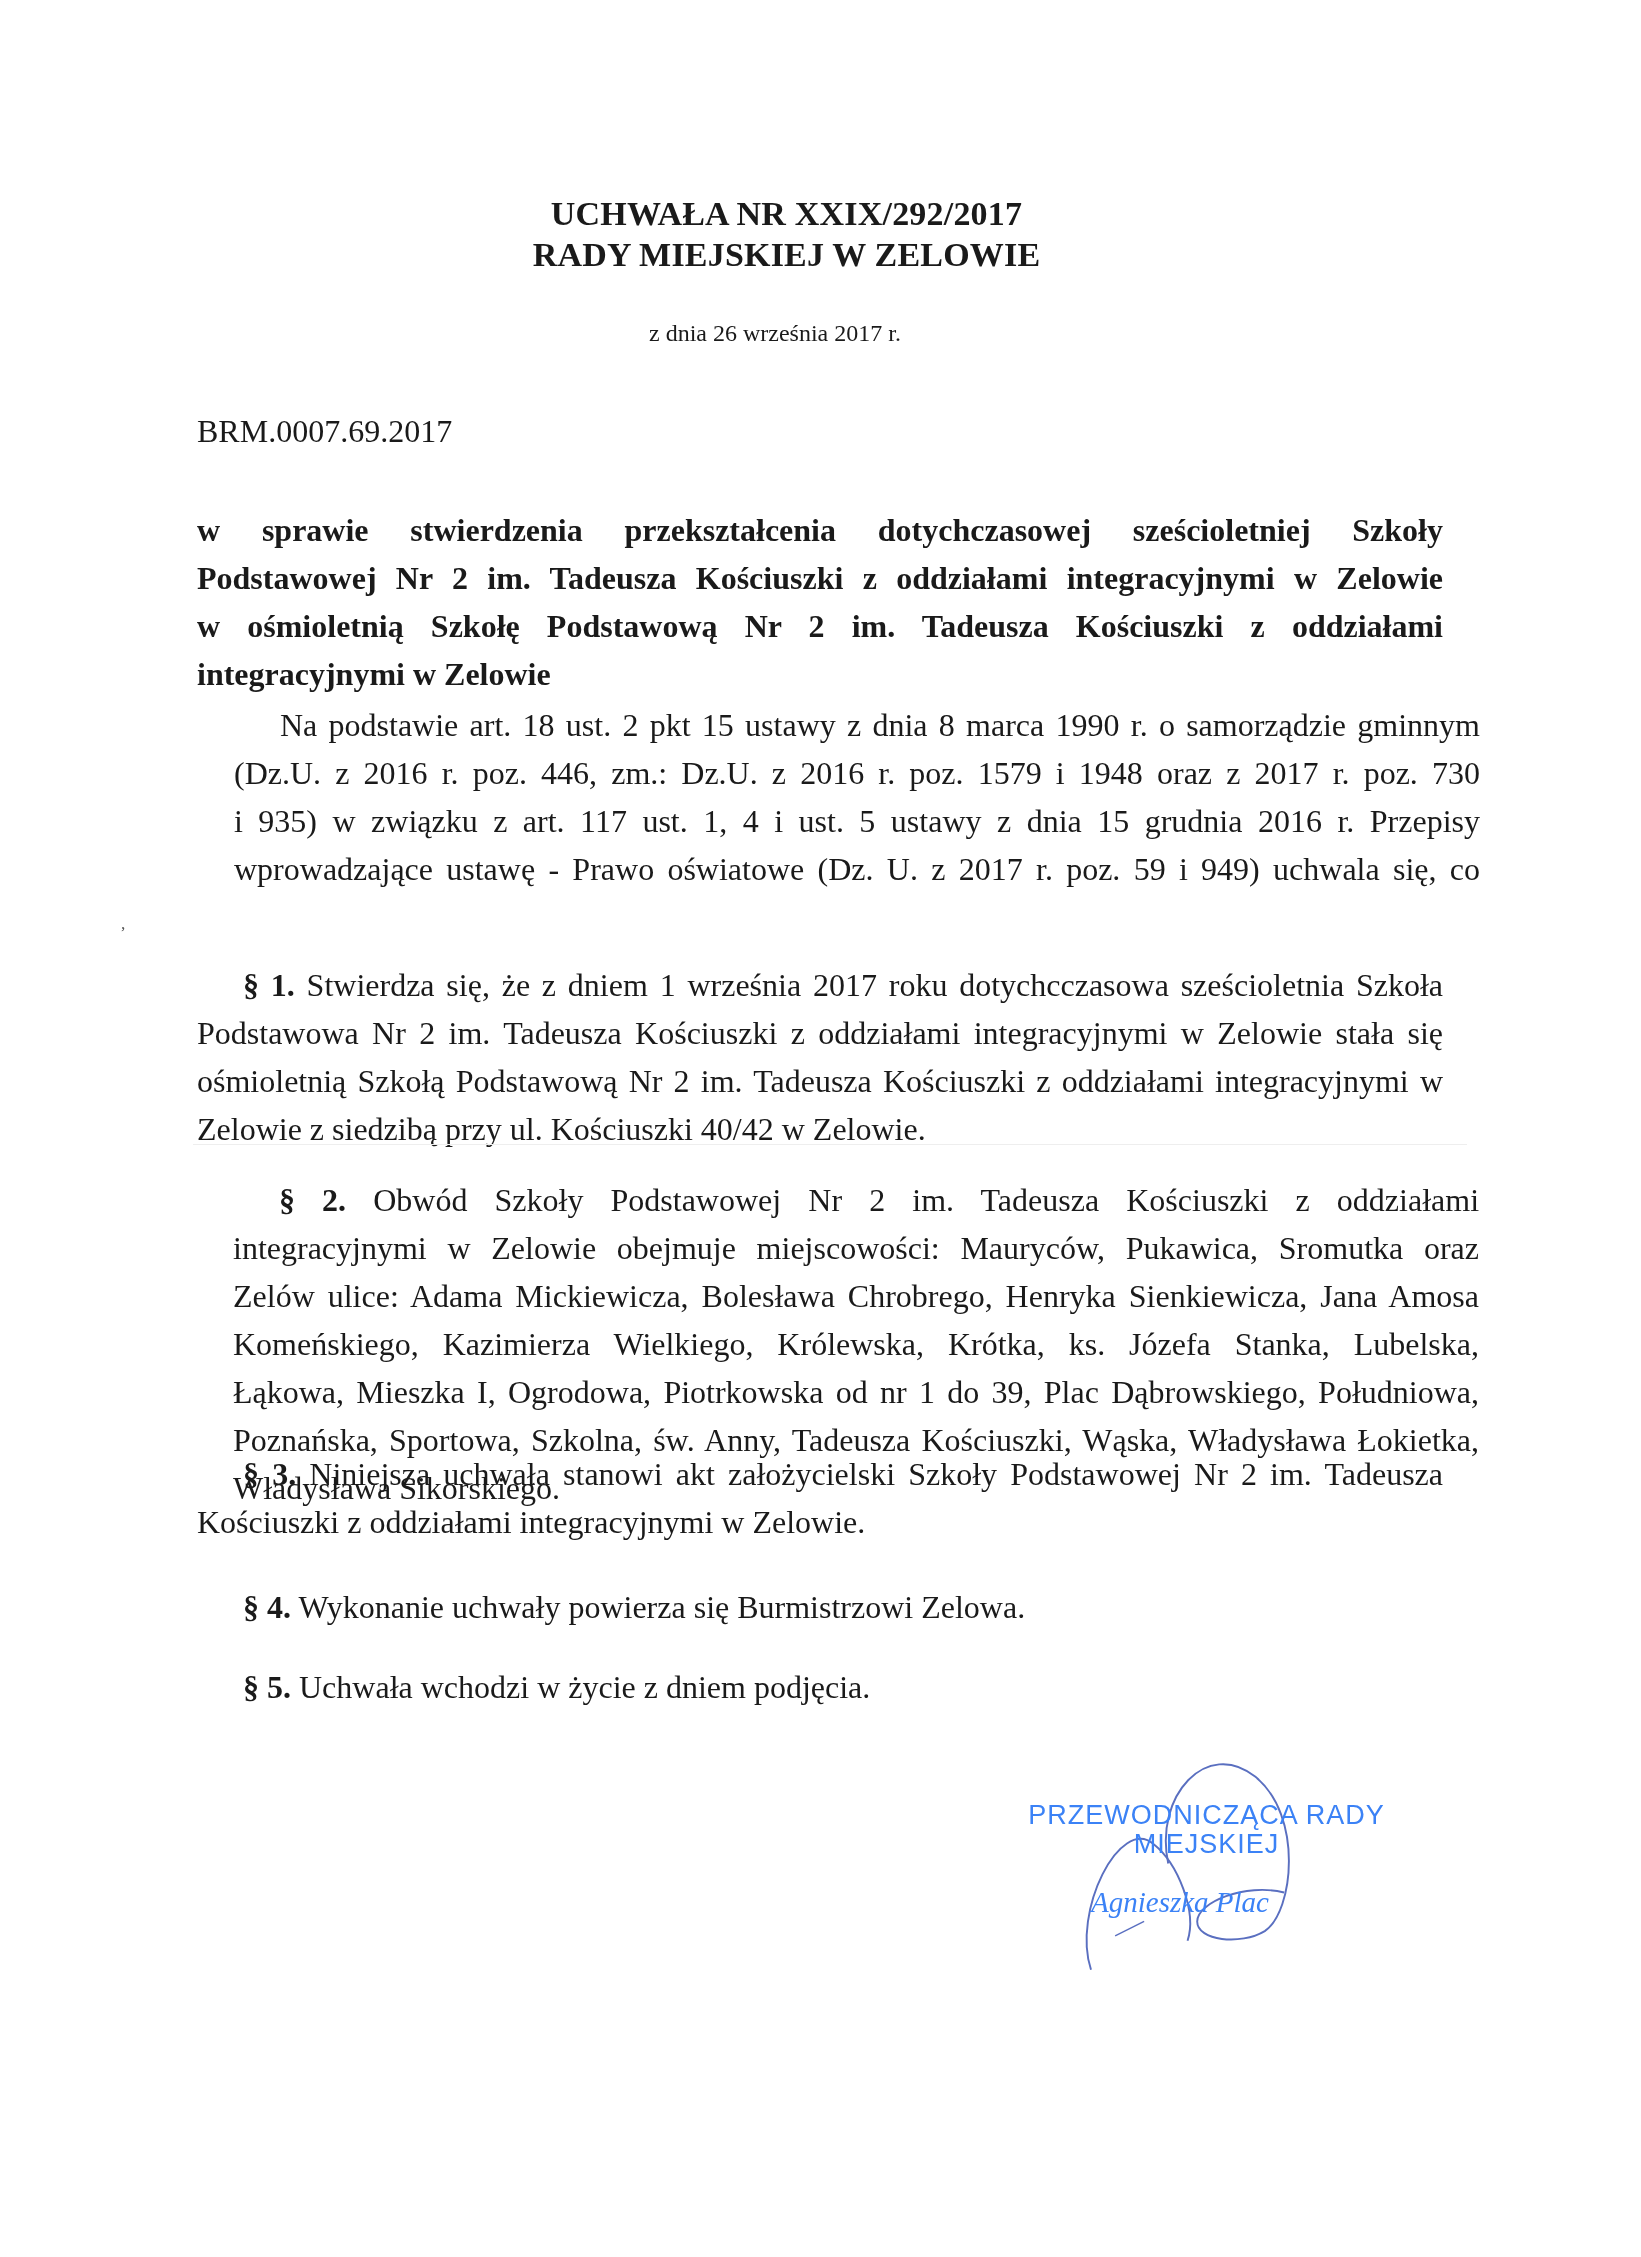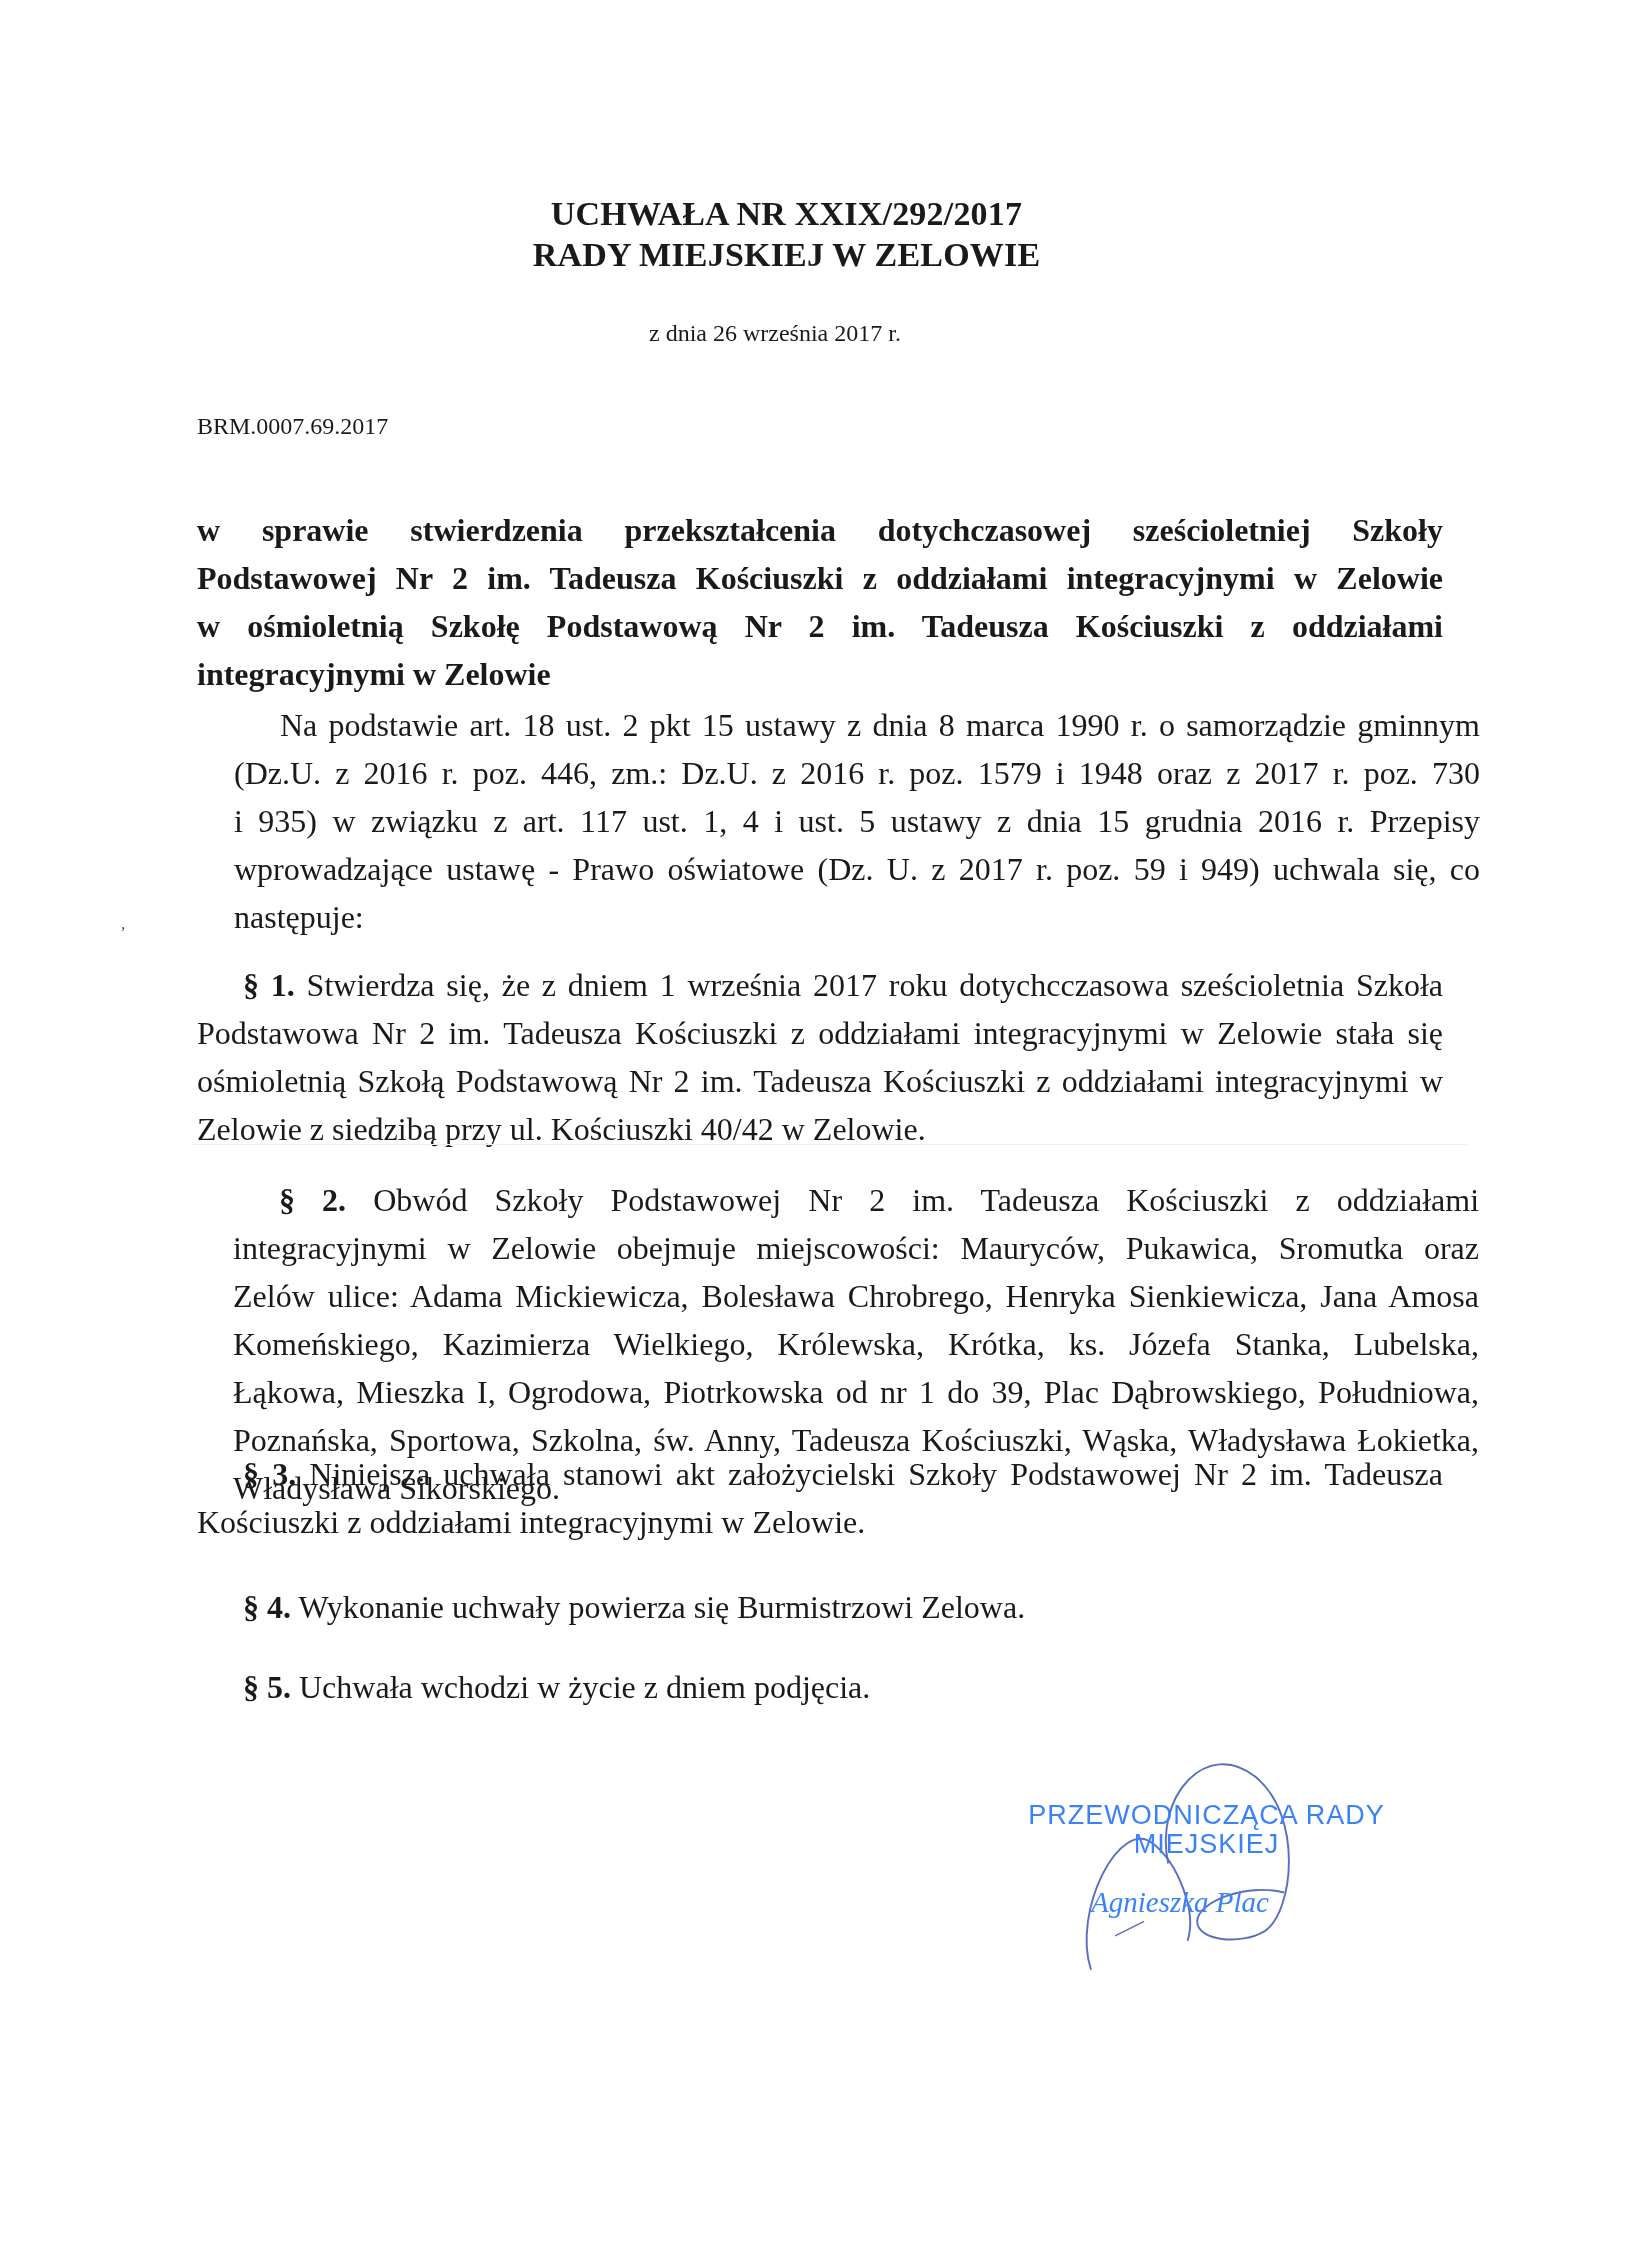--- a/index.html
+++ b/index.html
@@ -8,21 +8,21 @@
       font-family:"Liberation Serif", "DejaVu Serif", serif; color:#1a1a1a;
     }
     .abs { position:absolute; }
     .title {
       left:0; width:1641px; text-align:center; font-weight:bold; font-size:34px; line-height:41px;
       letter-spacing:0.2px;
     }
     .t1 { top:193px; left:-34px; }
     .t2 { top:234px; left:-34px; }
     .date { top:320px; left:618px; font-size:24px;margin-left:31px; }
-    .ref { top:413px; left:197px; font-size:24px; }
+    .ref { top:413px; left:197px; font-size:32px; }
     .subject {
       top:506px; left:197px; width:1246px; font-weight:bold; font-size:32px; line-height:48px;
     }
     .subject .line { display:block; white-space:nowrap; }
     .subject .justify { text-align:justify; text-align-last:justify; white-space:normal; }
     .para {
       left:197px; width:1246px; font-size:32px; line-height:48px; text-align:justify;
     }
     .para .line { display:block; white-space:nowrap; }
     .para .justify { text-align:justify; text-align-last:justify; white-space:normal; }
@@ -61,21 +61,20 @@
   <span class="line justify">Podstawowej Nr 2 im. Tadeusza Kościuszki z oddziałami integracyjnymi w Zelowie</span>
   <span class="line justify">w ośmioletnią Szkołę Podstawową Nr 2 im. Tadeusza Kościuszki z oddziałami</span>
   <span class="line">integracyjnymi w Zelowie</span>
 </div>
 
 <div class="abs para basis">
   <span class="line justify indent">Na podstawie art. 18 ust. 2 pkt 15 ustawy z dnia 8 marca 1990 r. o samorządzie gminnym</span>
   <span class="line justify">(Dz.U. z 2016 r. poz. 446, zm.: Dz.U. z 2016 r. poz. 1579 i 1948 oraz z 2017 r. poz. 730</span>
   <span class="line justify">i 935) w związku z art. 117 ust. 1, 4 i ust. 5 ustawy z dnia 15 grudnia 2016 r. Przepisy</span>
   <span class="line justify">wprowadzające ustawę - Prawo oświatowe (Dz. U. z 2017 r. poz. 59 i 949) uchwala się, co</span>
-  <span class="line">następuje:</span>
 </div>
 
 <div class="abs mark">,</div>
 
 <div class="abs para s1">
   <span class="line justify indent"><span class="bold">§ 1.</span> <span>Stwierdza się, że z dniem 1 września 2017 roku dotychcczasowa sześcioletnia Szkoła</span></span>
   <span class="line justify">Podstawowa Nr 2 im. Tadeusza Kościuszki z oddziałami integracyjnymi w Zelowie stała się</span>
   <span class="line justify">ośmioletnią Szkołą Podstawową Nr 2 im. Tadeusza Kościuszki z oddziałami integracyjnymi w</span>
   <span class="line">Zelowie z siedzibą przy ul. Kościuszki 40/42 w Zelowie.</span>
 </div>

